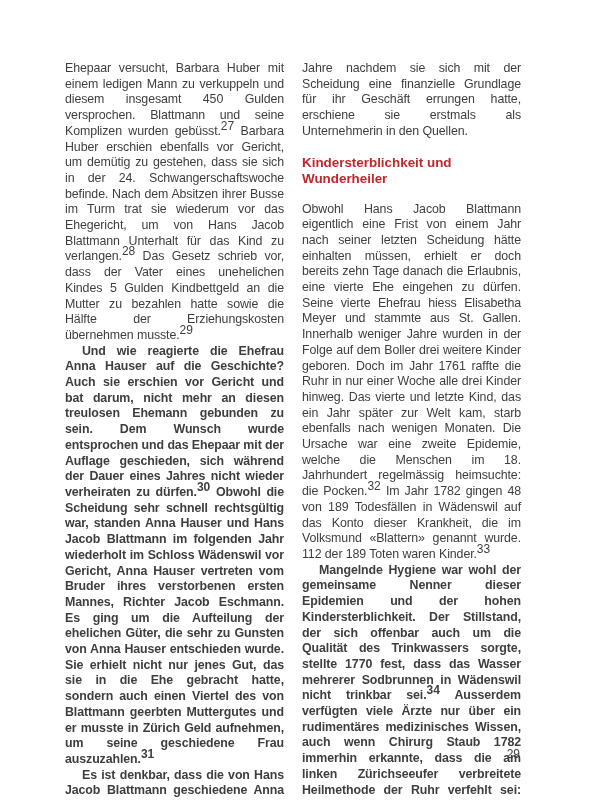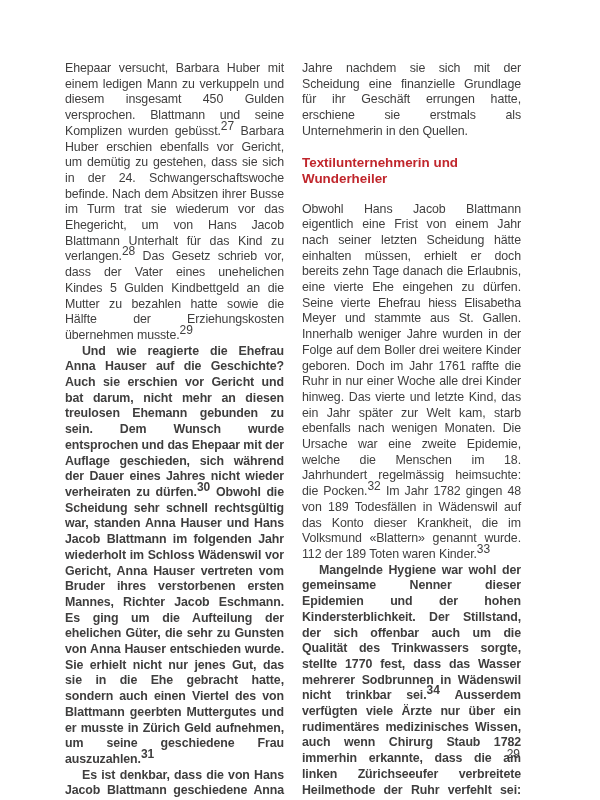--- a/index.html
+++ b/index.html
@@ -61,19 +61,19 @@
 
 <div class="page">
   <div class="columns">
     <div class="col">
         <p class="para">Ehepaar versucht, Barbara Huber mit einem ledigen Mann zu verkuppeln und diesem insgesamt 450 Gulden versprochen. Blattmann und seine Komplizen wurden gebüsst.<sup class="fnref">27</sup> Barbara Huber erschien ebenfalls vor Gericht, um demütig zu gestehen, dass sie sich in der 24. Schwangerschaftswoche befinde. Nach dem Absitzen ihrer Busse im Turm trat sie wiederum vor das Ehegericht, um von Hans Jacob Blattmann Unterhalt für das Kind zu verlangen.<sup class="fnref">28</sup> Das Gesetz schrieb vor, dass der Vater eines unehelichen Kindes 5 Gulden Kindbettgeld an die Mutter zu bezahlen hatte sowie die Hälfte der Erziehungskosten übernehmen musste.<sup class="fnref">29</sup></p>
         <p class="para indent">Und wie reagierte die Ehefrau Anna Hauser auf die Geschichte? Auch sie erschien vor Gericht und bat darum, nicht mehr an diesen treulosen Ehemann gebunden zu sein. Dem Wunsch wurde entsprochen und das Ehepaar mit der Auflage geschieden, sich während der Dauer eines Jahres nicht wieder verheiraten zu dürfen.<sup class="fnref">30</sup> Obwohl die Scheidung sehr schnell rechtsgültig war, standen Anna Hauser und Hans Jacob Blattmann im folgenden Jahr wiederholt im Schloss Wädenswil vor Gericht, Anna Hauser vertreten vom Bruder ihres verstorbenen ersten Mannes, Richter Jacob Eschmann. Es ging um die Aufteilung der ehelichen Güter, die sehr zu Gunsten von Anna Hauser entschieden wurde. Sie erhielt nicht nur jenes Gut, das sie in die Ehe gebracht hatte, sondern auch einen Viertel des von Blattmann geerbten Muttergutes und er musste in Zürich Geld aufnehmen, um seine geschiedene Frau auszuzahlen.<sup class="fnref">31</sup></p>
         <p class="para indent">Es ist denkbar, dass die von Hans Jacob Blattmann geschiedene Anna Hauser identisch ist mit der weiter oben beschriebenen Anna Hauser, die zwischen 1760 und 1771 als selbständige Textilunternehmerin agierte. Zeitlich würde das sehr gut passen: Vier</p>
       </div>
     <div class="col">
         <p class="para">Jahre nachdem sie sich mit der Scheidung eine finanzielle Grundlage für ihr Geschäft errungen hatte, erschiene sie erstmals als Unternehmerin in den Quellen.</p>
-        <h2 class="heading">Textilunternehmerin und Wunderheiler</h2>
+        <h2 class="heading">Kindersterblichkeit und Wunderheiler</h2>
         <p class="para">Obwohl Hans Jacob Blattmann eigentlich eine Frist von einem Jahr nach seiner letzten Scheidung hätte einhalten müssen, erhielt er doch bereits zehn Tage danach die Erlaubnis, eine vierte Ehe eingehen zu dürfen. Seine vierte Ehefrau hiess Elisabetha Meyer und stammte aus St. Gallen. Innerhalb weniger Jahre wurden in der Folge auf dem Boller drei weitere Kinder geboren. Doch im Jahr 1761 raffte die Ruhr in nur einer Woche alle drei Kinder hinweg. Das vierte und letzte Kind, das ein Jahr später zur Welt kam, starb ebenfalls nach wenigen Monaten. Die Ursache war eine zweite Epidemie, welche die Menschen im 18. Jahrhundert regelmässig heimsuchte: die Pocken.<sup class="fnref">32</sup> Im Jahr 1782 gingen 48 von 189 Todesfällen in Wädenswil auf das Konto dieser Krankheit, die im Volksmund «Blattern» genannt wurde. 112 der 189 Toten waren Kinder.<sup class="fnref">33</sup></p>
         <p class="para indent">Mangelnde Hygiene war wohl der gemeinsame Nenner dieser Epidemien und der hohen Kindersterblichkeit. Der Stillstand, der sich offenbar auch um die Qualität des Trinkwassers sorgte, stellte 1770 fest, dass das Wasser mehrerer Sodbrunnen in Wädenswil nicht trinkbar sei.<sup class="fnref">34</sup> Ausserdem verfügten viele Ärzte nur über ein rudimentäres medizinisches Wissen, auch wenn Chirurg Staub 1782 immerhin erkannte, dass die am linken Zürichseeufer verbreitete Heilmethode der Ruhr verfehlt sei: Man gebe den Patienten lauwarme Milch und alten, gesalzenen Käse, was die Schmerzen für einen kurzen Moment lindere, auf längere Sicht aber mehr schade als</p>
       </div>
   </div>
   <div class="page-number">29</div>
 </div>
 
 </body></html>

